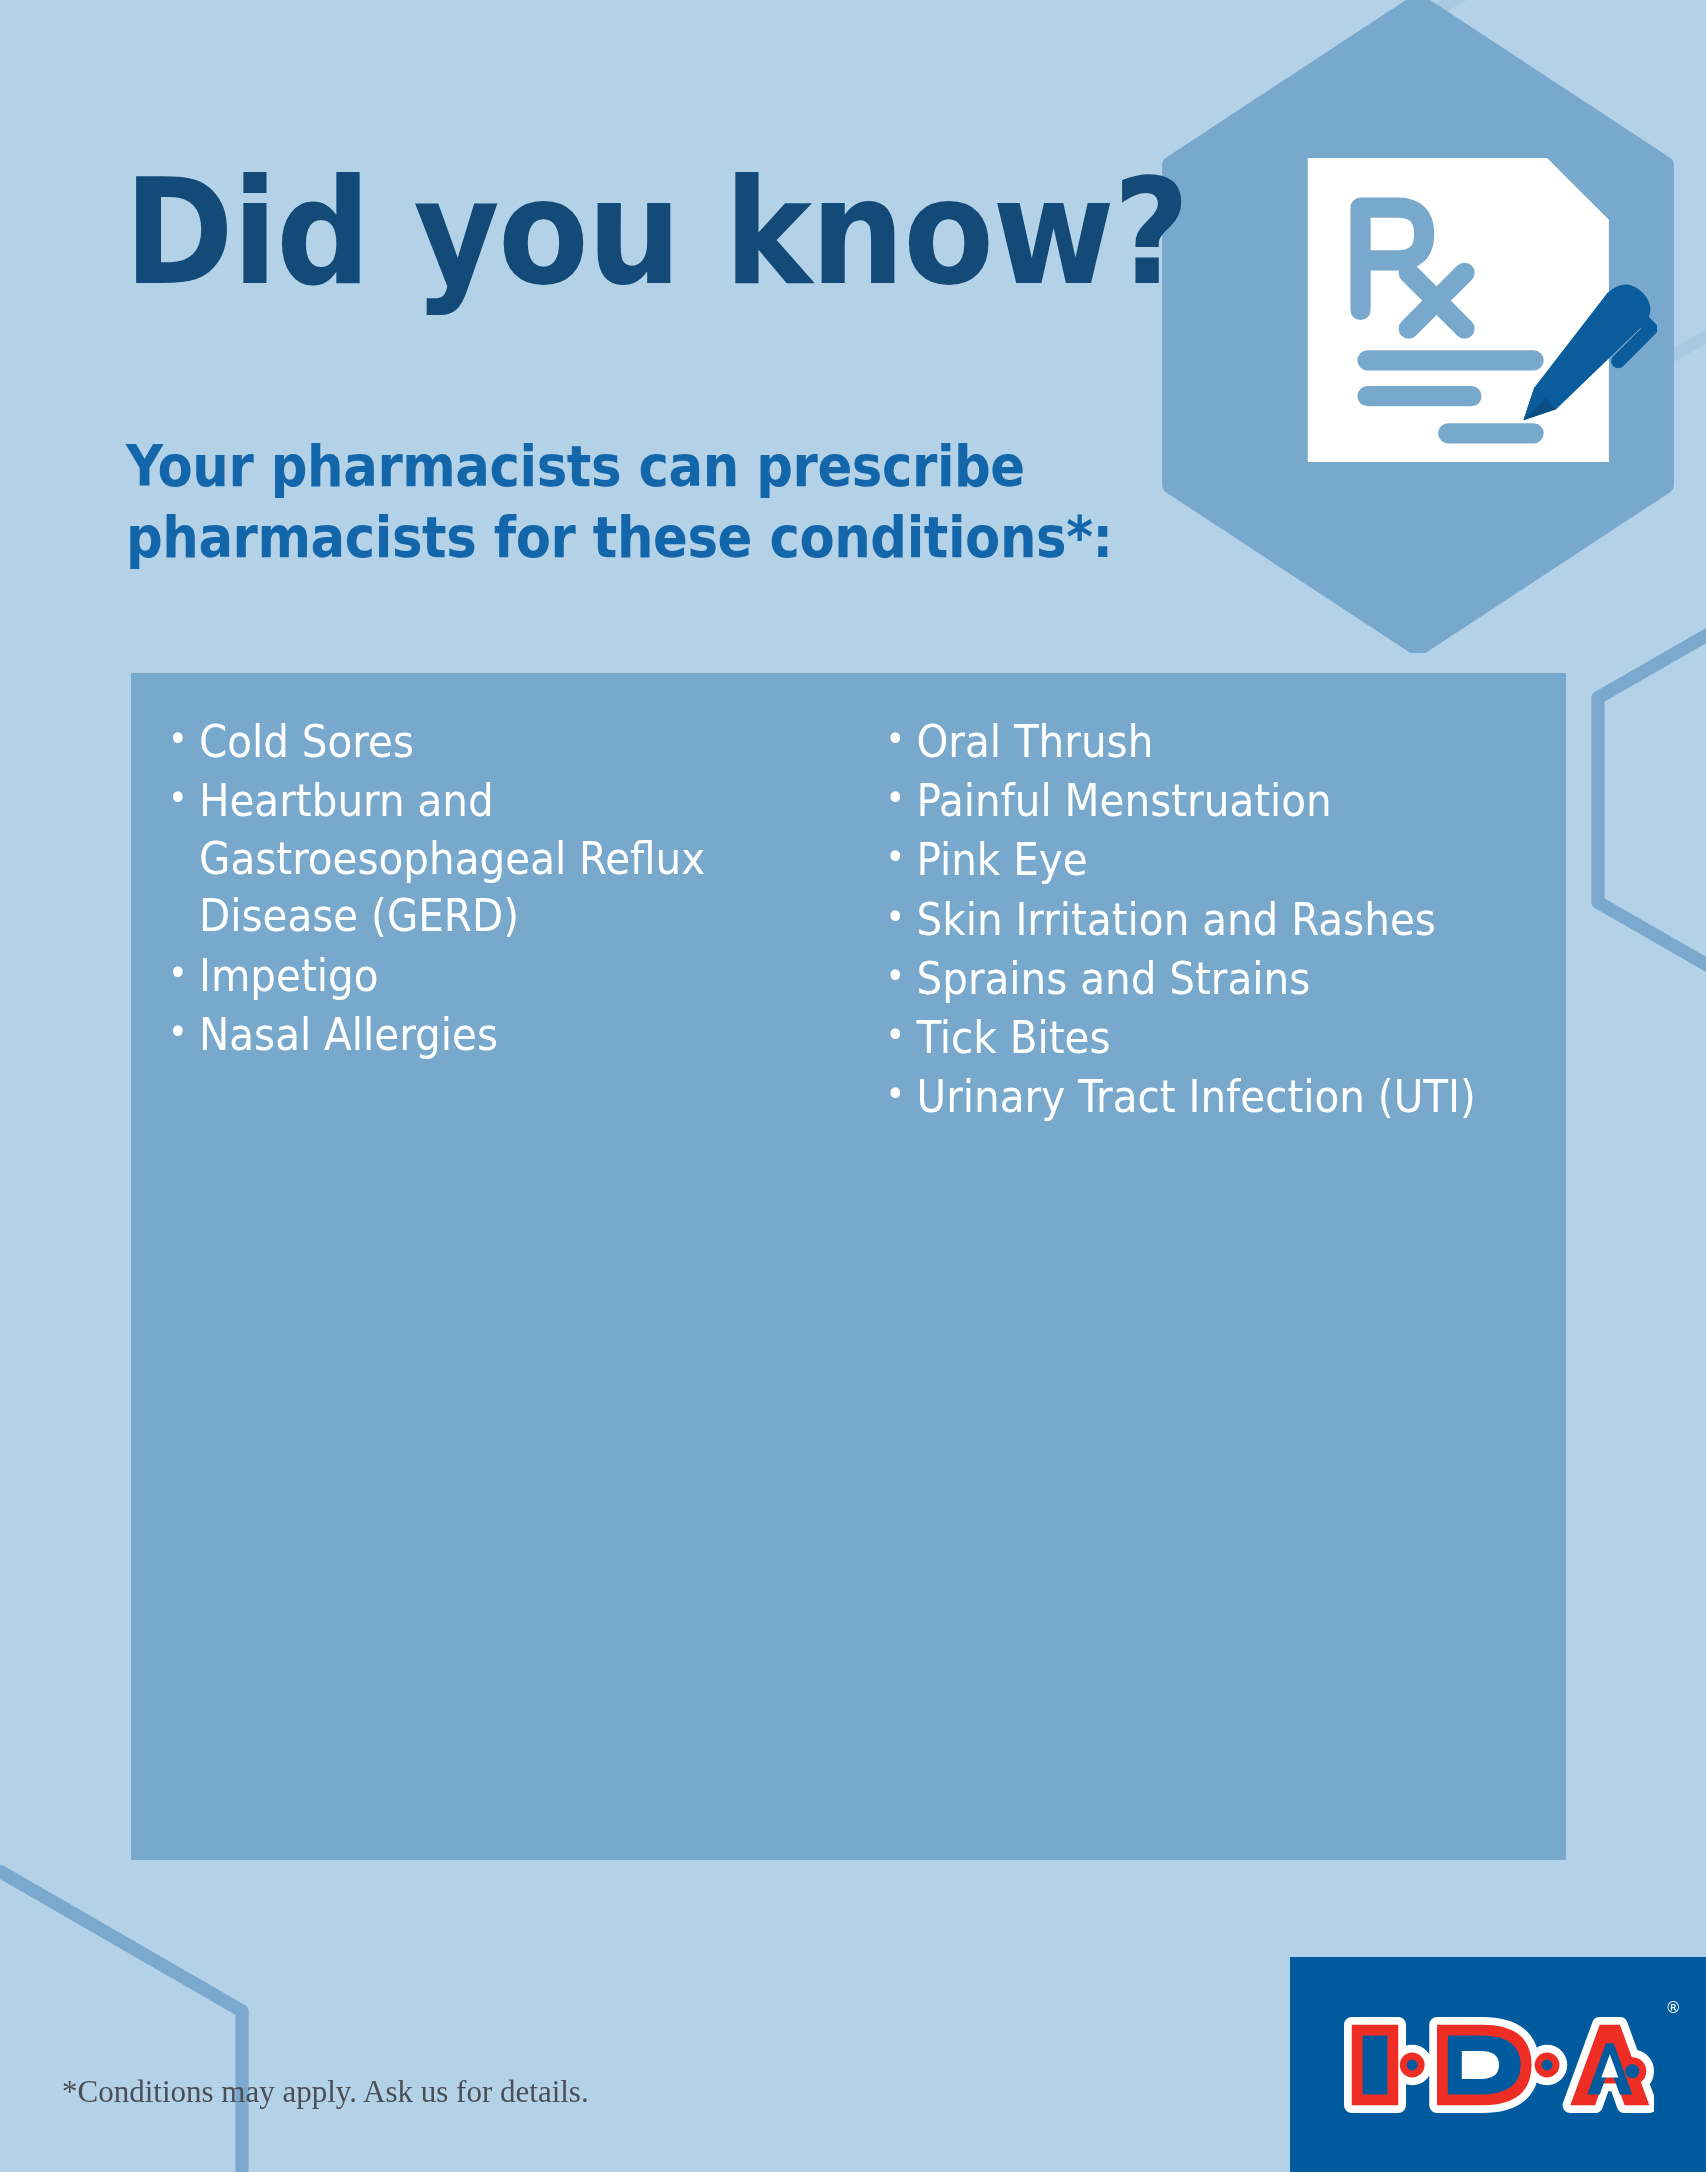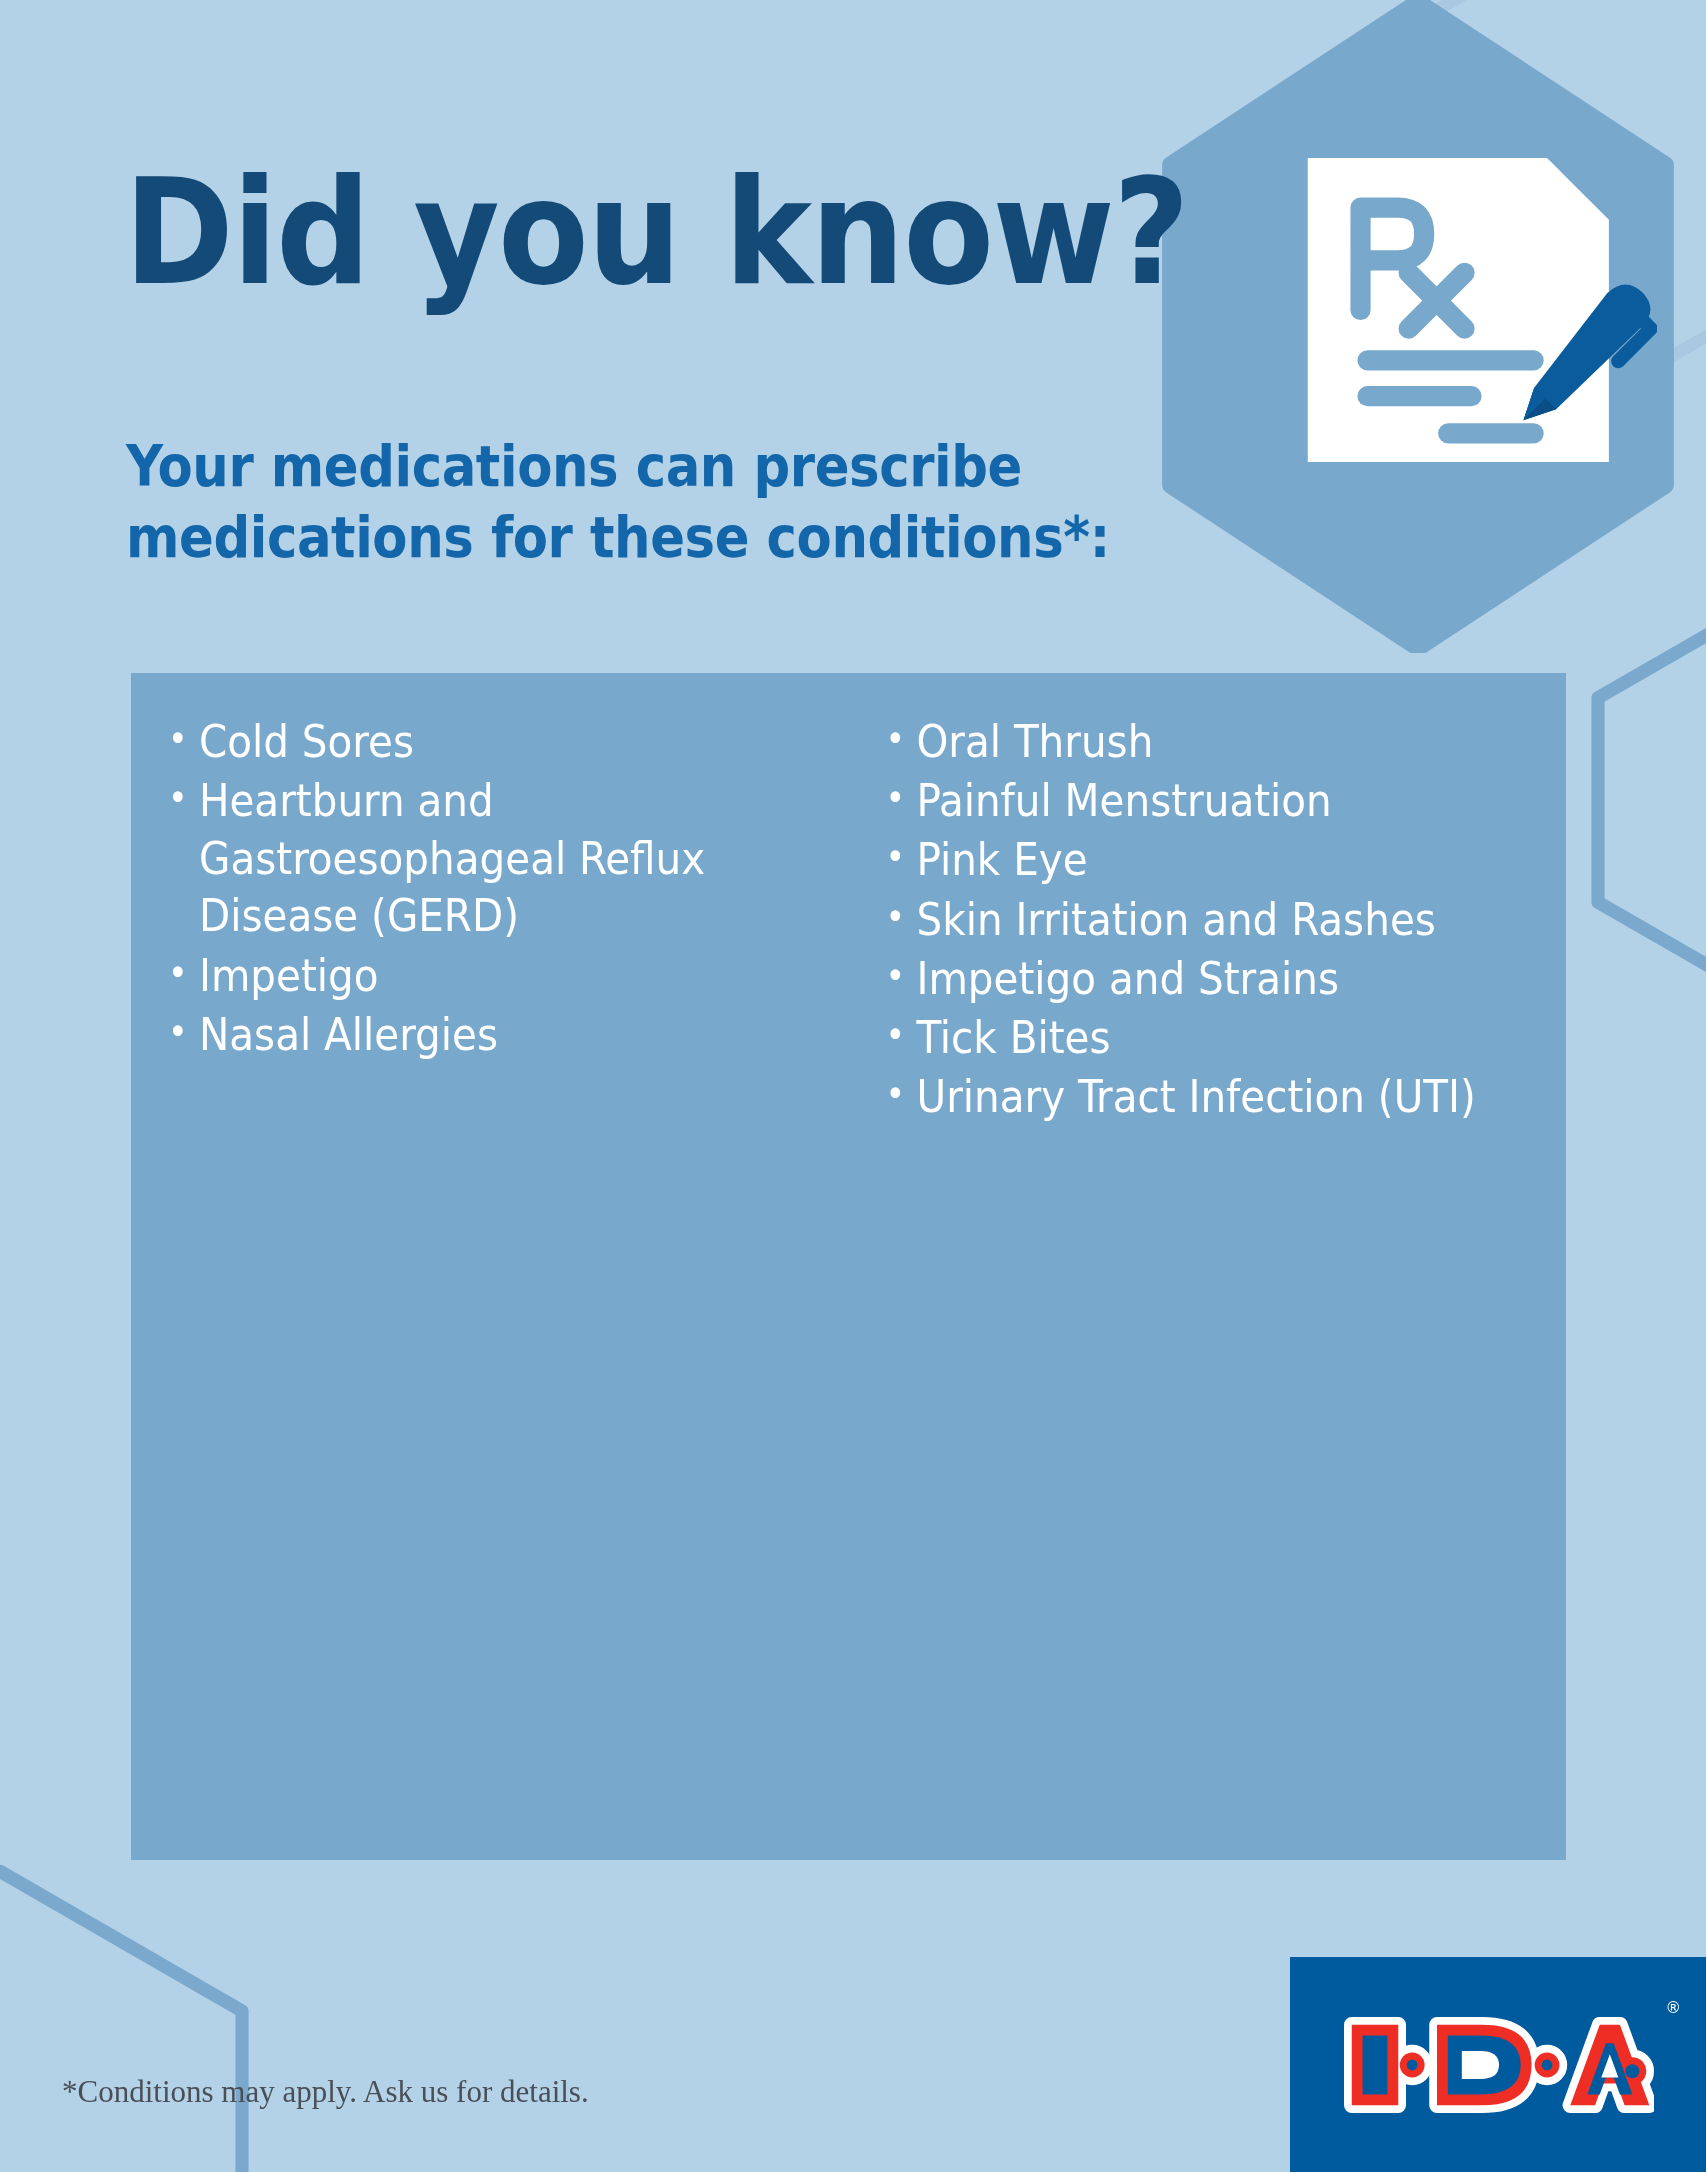--- a/index.html
+++ b/index.html
@@ -188,40 +188,40 @@
       <path d="M396 188 Q420 166 442 188 Q462 210 440 232 L330 338 L288 352 L302 310 Z" fill="#0a5c9c"></path>
       <path d="M288 352 L302 310 L330 338 Z" fill="#0b4d85"></path>
       <path d="M288 352 L302 310 L316 324 Z" fill="#0a5c9c"></path>
 
       <path d="M430 212 L452 234 L410 276" fill="none" stroke="#0a5c9c" stroke-width="18" stroke-linecap="round" stroke-linejoin="round"></path>
     </g>
   </svg>
 
   <h1 id="headline">Did you know?</h1>
 
-  <h2 id="subhead">Your medications can prescribe medications for these conditions*:</h2>
+  <h2 id="subhead">Your pharmacists can prescribe pharmacists for these conditions*:</h2>
 
   <div id="panels">
 
     <div class="panel">
       <ul class="cond-list">
         <li class="cond-item">Cold Sores</li>
         <li class="cond-item">Heartburn and Gastroesophageal Reflux Disease (GERD)</li>
         <li class="cond-item">Impetigo</li>
         <li class="cond-item">Nasal Allergies</li>
       </ul>
     </div>
 
     <div class="panel">
       <ul class="cond-list">
         <li class="cond-item">Oral Thrush</li>
         <li class="cond-item">Painful Menstruation</li>
         <li class="cond-item">Pink Eye</li>
         <li class="cond-item">Skin Irritation and Rashes</li>
-        <li class="cond-item">Impetigo and Strains</li>
+        <li class="cond-item">Sprains and Strains</li>
         <li class="cond-item">Tick Bites</li>
         <li class="cond-item">Urinary Tract Infection (UTI)</li>
       </ul>
     </div>
 
   </div>
 
   <svg id="hex-outline-right" class="hex-deco" viewBox="0 0 560 560" aria-hidden="true">
     <polygon points="280,10 520,148 520,412 280,550 40,412 40,148" fill="none" stroke="#7ba9cd" stroke-width="17" stroke-linejoin="round"></polygon>
   </svg>

